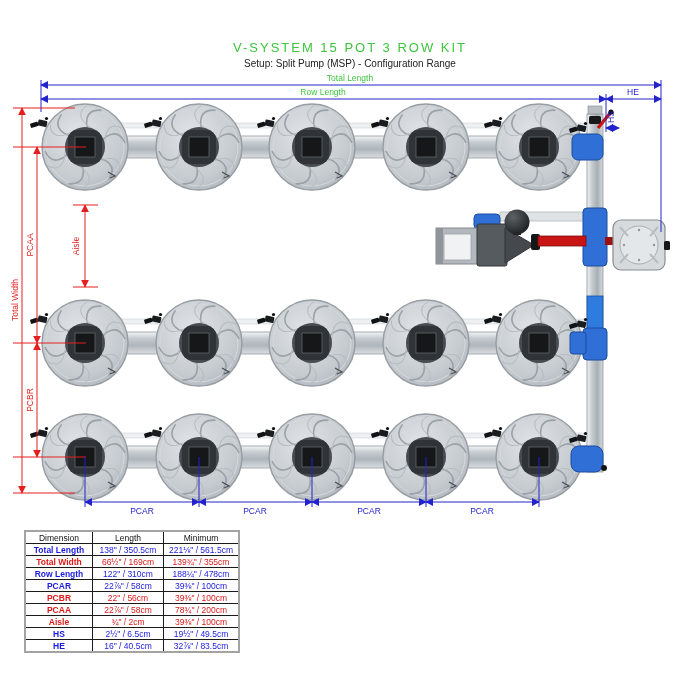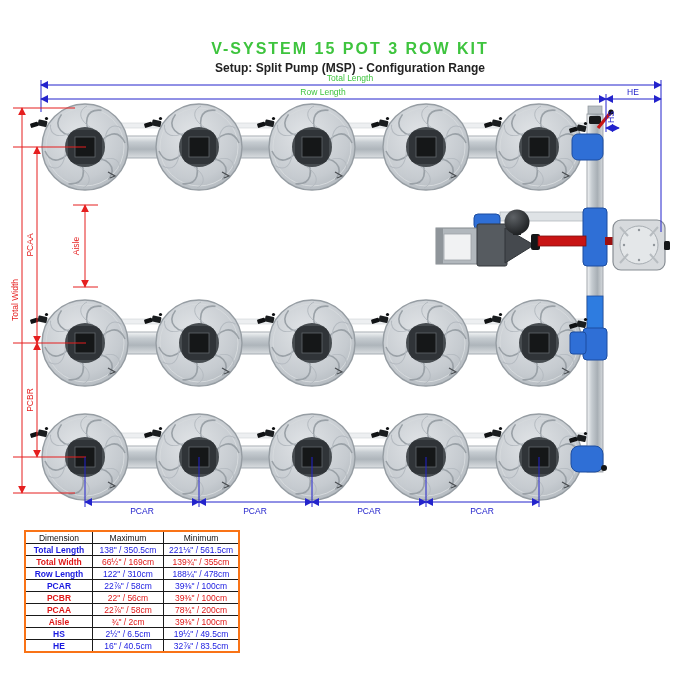--- a/index.html
+++ b/index.html
@@ -3,31 +3,31 @@
 <meta charset="utf-8">
 <style>
   :root{
     --accent-green:#3ec43e; --dim-blue:#2323cc; --dim-red:#e51f1f;
     --table-blue:#1a1ae0; --table-red:#e01818; --pipe-blue:#2f6fd6; --pipe-red:#c81414;
   }
   html,body{margin:0;padding:0;background:#ffffff;}
   #page{position:relative;width:700px;height:700px;background:#ffffff;overflow:hidden;
         font-family:"Liberation Sans", sans-serif;}
   #hdr{position:absolute;top:40px;left:0;width:700px;text-align:center;}
-  #hdr .title{color:var(--accent-green);font-weight:bold;font-size:16px;letter-spacing:2px;}
-  #hdr .subtitle{color:#222;font-size:12px;margin-top:3px;font-weight:bold;}
+  #hdr .title{color:var(--accent-green);font-weight:normal;font-size:13px;letter-spacing:2px;}
+  #hdr .subtitle{color:#222;font-size:10px;margin-top:3px;}
   svg text{font-family:"Liberation Sans", sans-serif;}
   .dimtxt-b{fill:var(--dim-blue);font-size:8.5px;}
   .dimtxt-g{fill:var(--accent-green);font-size:8.5px;}
   .dimtxt-r{fill:var(--dim-red);font-size:8.5px;}
   .dline-b{stroke:var(--dim-blue);stroke-width:1;fill:none;}
   .dline-r{stroke:var(--dim-red);stroke-width:1;fill:none;}
   #spec{position:absolute;left:24px;top:530px;border-collapse:collapse;table-layout:fixed;}
   #spec, #spec td, #spec th{border:1px solid #1a1a1a;}
-  #spec{border:2px solid #f97316;padding-left:25px;}
+  #spec{border:2px solid #a3a3a3;padding-left:25px;}
   #spec th, #spec td{height:11px;padding:0 2px;text-align:center;font-size:8.5px;white-space:nowrap;}
   #spec th{font-weight:normal;color:#111;}
   #spec td.lbl{font-weight:bold;}
   .r-blue td{color:var(--table-blue);}
   .r-red td{color:var(--table-red);}
   .c0{width:62px;}.c1{width:66px;}.c2{width:70px;}
 </style>
 </head>
 <body>
 
@@ -249,21 +249,21 @@
       <text class="dimtxt-b" x="255" y="444" text-anchor="middle">PCAR</text>
       <text class="dimtxt-b" x="369" y="444" text-anchor="middle">PCAR</text>
       <text class="dimtxt-b" x="482" y="444" text-anchor="middle">PCAR</text>
     </g>
   </svg>
 
   <table id="spec">
     <tbody>
         <tr>
       <th class="c0">Dimension</th>
-      <th class="c1">Maximum</th>
+      <th class="c1">Length</th>
       <th class="c2">Minimum</th>
     </tr>
     <tr class="r-blue">
       <td class="lbl">Total Length</td>
       <td>138" / 350.5cm</td>
       <td>221⅛" / 561.5cm</td>
     </tr>
     <tr class="r-red">
       <td class="lbl">Total Width</td>
       <td>66½" / 169cm</td>

